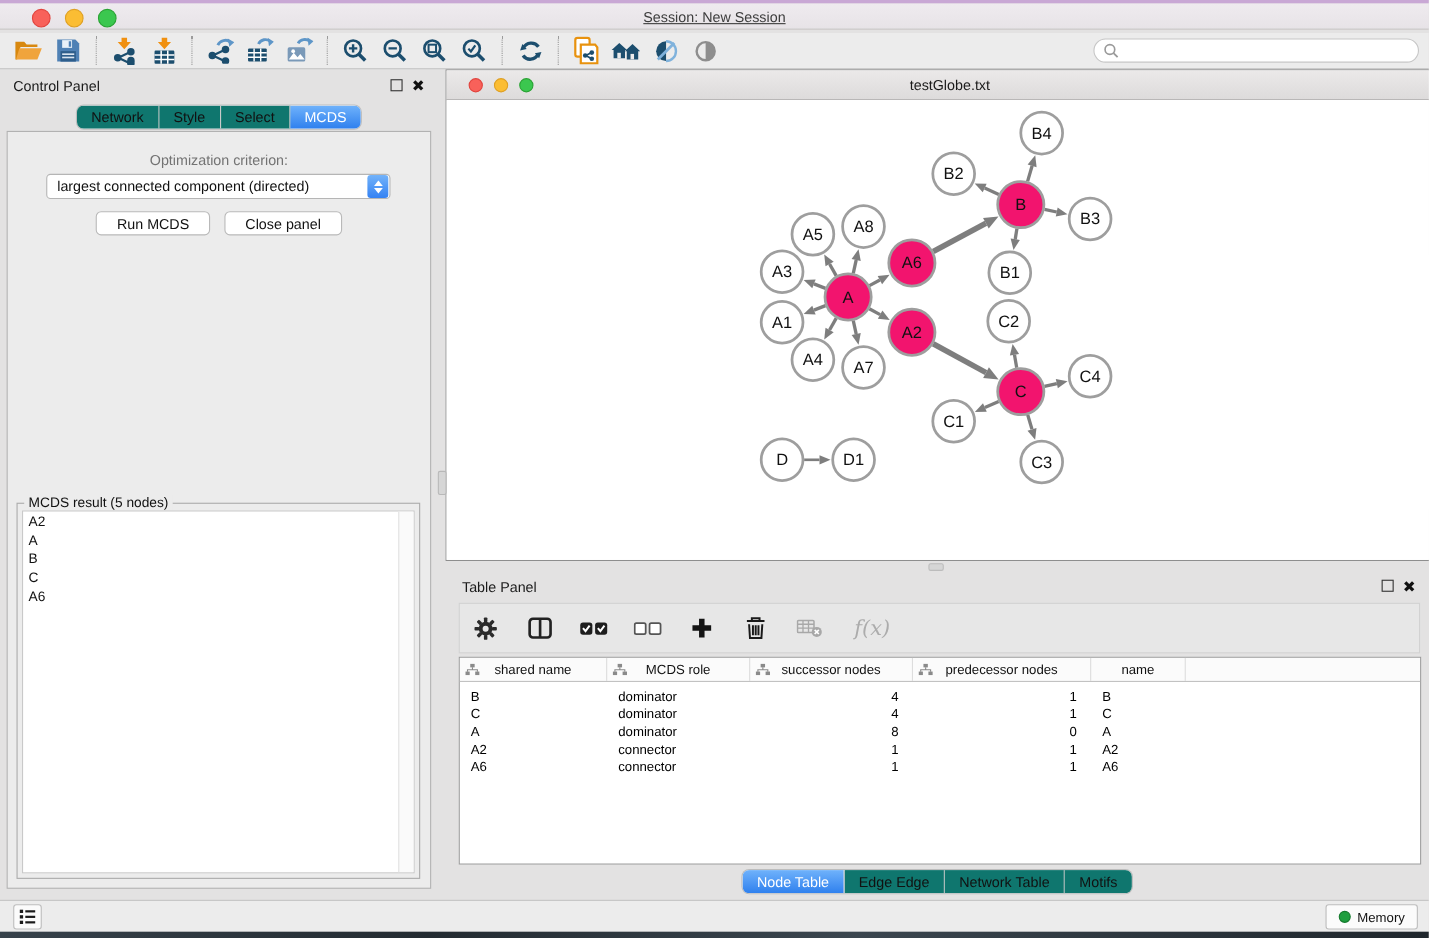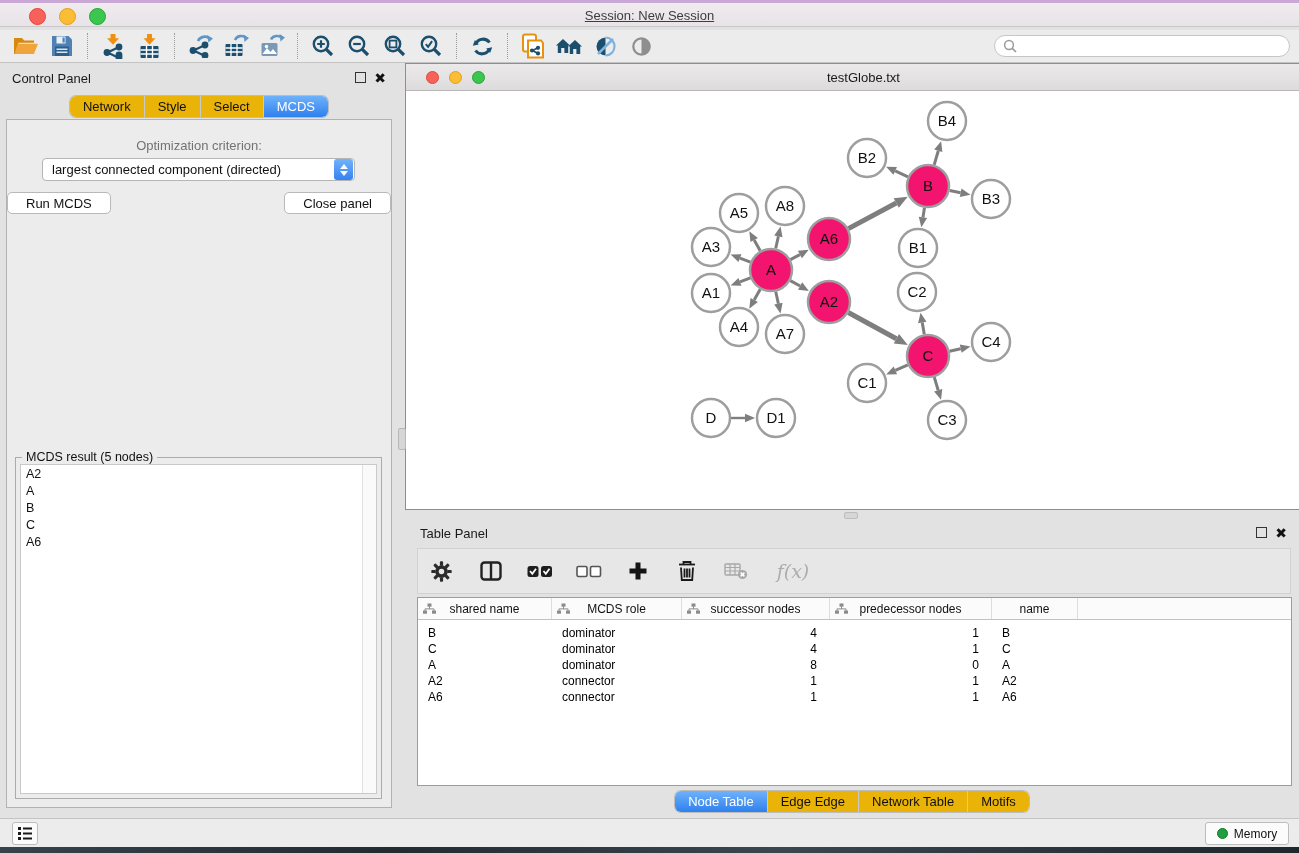--- a/index.html
+++ b/index.html
@@ -23,31 +23,31 @@
   .searchbox { position:absolute; right:9px; top:5px; width:296px; height:22px; background:#fff; border:1px solid #C6C6C6; border-radius:11px; display:flex; align-items:center; padding-left:8px; }
   .searchbox input { border:none; outline:none; flex:1; font-size:12px; background:transparent; margin-left:5px; }
 
   
   .cpanel { position:absolute; left:4px; top:66px; width:390px; height:744px; }
   .cpanel-title { position:absolute; left:8px; top:5px; font-size:13px; color:#1A1A1A; }
   .win-ctl { position:absolute; top:6px; font-size:12px; color:#111; line-height:12px; cursor:pointer; }
   .float-box { width:11px; height:11px; border:1.5px solid #333; }
   .cp-tabs { position:absolute; left:0; right:0; top:30px; display:flex; justify-content:center; }
   .seg { display:flex; border-radius:6px; box-shadow:0 0 0 1px #BDBDBD; overflow:hidden; background:#fff; }
-  .seg .tab { padding:3px 13px; font-size:13px; color:#111; background:#eab308; border-right:1px solid #C9C9C9; cursor:pointer; }
+  .seg .tab { padding:3px 13px; font-size:13px; color:#111; background:#0f766e; border-right:1px solid #C9C9C9; cursor:pointer; }
   .seg .tab:last-child { border-right:none; }
   .seg .tab.active { background:linear-gradient(#6FB2FB,#2F80EE); color:#fff; }
   .cp-body { position:absolute; left:2px; right:2px; top:53px; bottom:2px; background:#ECECEC; border:1px solid #B2B2B2; }
   .opt-label { position:absolute; left:0; right:0; top:18px; text-align:center; font-size:13px; color:#737373; }
   .dropdown { position:absolute; left:35px; right:36px; top:38px; height:23px; background:#fff; border:1px solid #B5B5B5; border-radius:4px; display:flex; align-items:center; cursor:pointer; }
   .dropdown .val { flex:1; font-size:13px; padding-left:9px; color:#111; white-space:nowrap; }
   .dd-cap { width:19px; height:21px; margin-right:1px; border-radius:3px; background:linear-gradient(#73B3FA,#3482F3); display:flex; flex-direction:column; align-items:center; justify-content:center; gap:2px; }
   .dd-cap .up { width:0; height:0; border-left:4px solid transparent; border-right:4px solid transparent; border-bottom:5px solid #fff; }
   .dd-cap .dn { width:0; height:0; border-left:4px solid transparent; border-right:4px solid transparent; border-top:5px solid #fff; }
-  .cp-buttons { position:absolute; left:0; right:0; top:72px; display:flex; justify-content:space-between; gap:13px; }
+  .cp-buttons { position:absolute; left:0; right:0; top:72px; display:flex; justify-content:center; gap:13px; }
   .mac-btn { height:22px; padding:0 18px; background:#fff; border:1px solid #B9B9B9; border-radius:5px; font-size:13px; color:#111; display:flex; align-items:center; cursor:pointer; }
   .fieldset { position:absolute; left:8px; right:9px; top:337px; bottom:8px; border:1px solid #ABABAB; }
   .legend { position:absolute; left:6px; top:-8px; background:#ECECEC; padding:0 4px; font-size:12.5px; color:#111; }
   .mcds-list { position:absolute; left:4px; right:4px; top:6px; bottom:4px; background:#fff; border:1px solid #C9C9C9; overflow:hidden; }
   .mcds-list .item { font-size:12.5px; color:#111; padding:1.5px 0 1.5px 5px; }
   .mcds-scroll { position:absolute; right:0; top:0; bottom:0; width:14px; background:#FAFAFA; border-left:1px solid #E2E2E2; }
 
   
   .netwin { position:absolute; left:405px; top:63px; width:917px; height:447px; border:1px solid #8E8E8E; background:#fff; }
   .netwin-bar { position:absolute; left:0; top:0; right:0; height:27px; background:linear-gradient(#EBE9E9,#DDDBDB); border-bottom:1px solid #B9B7B7; }

